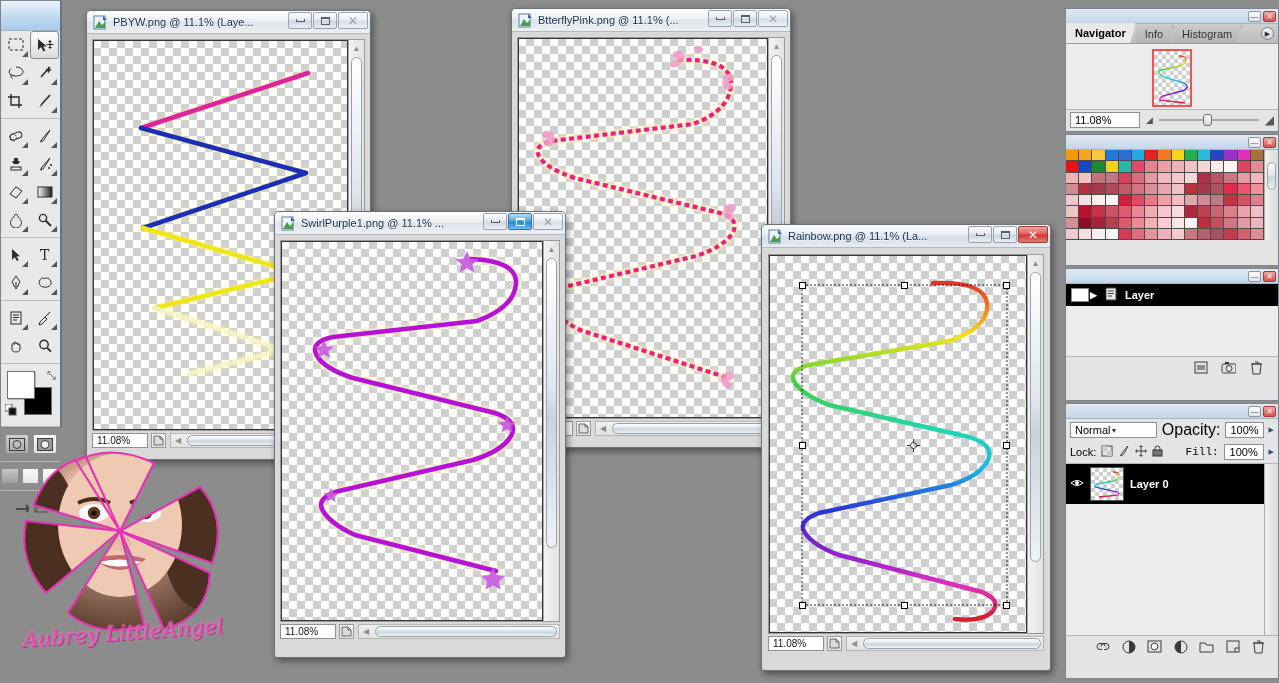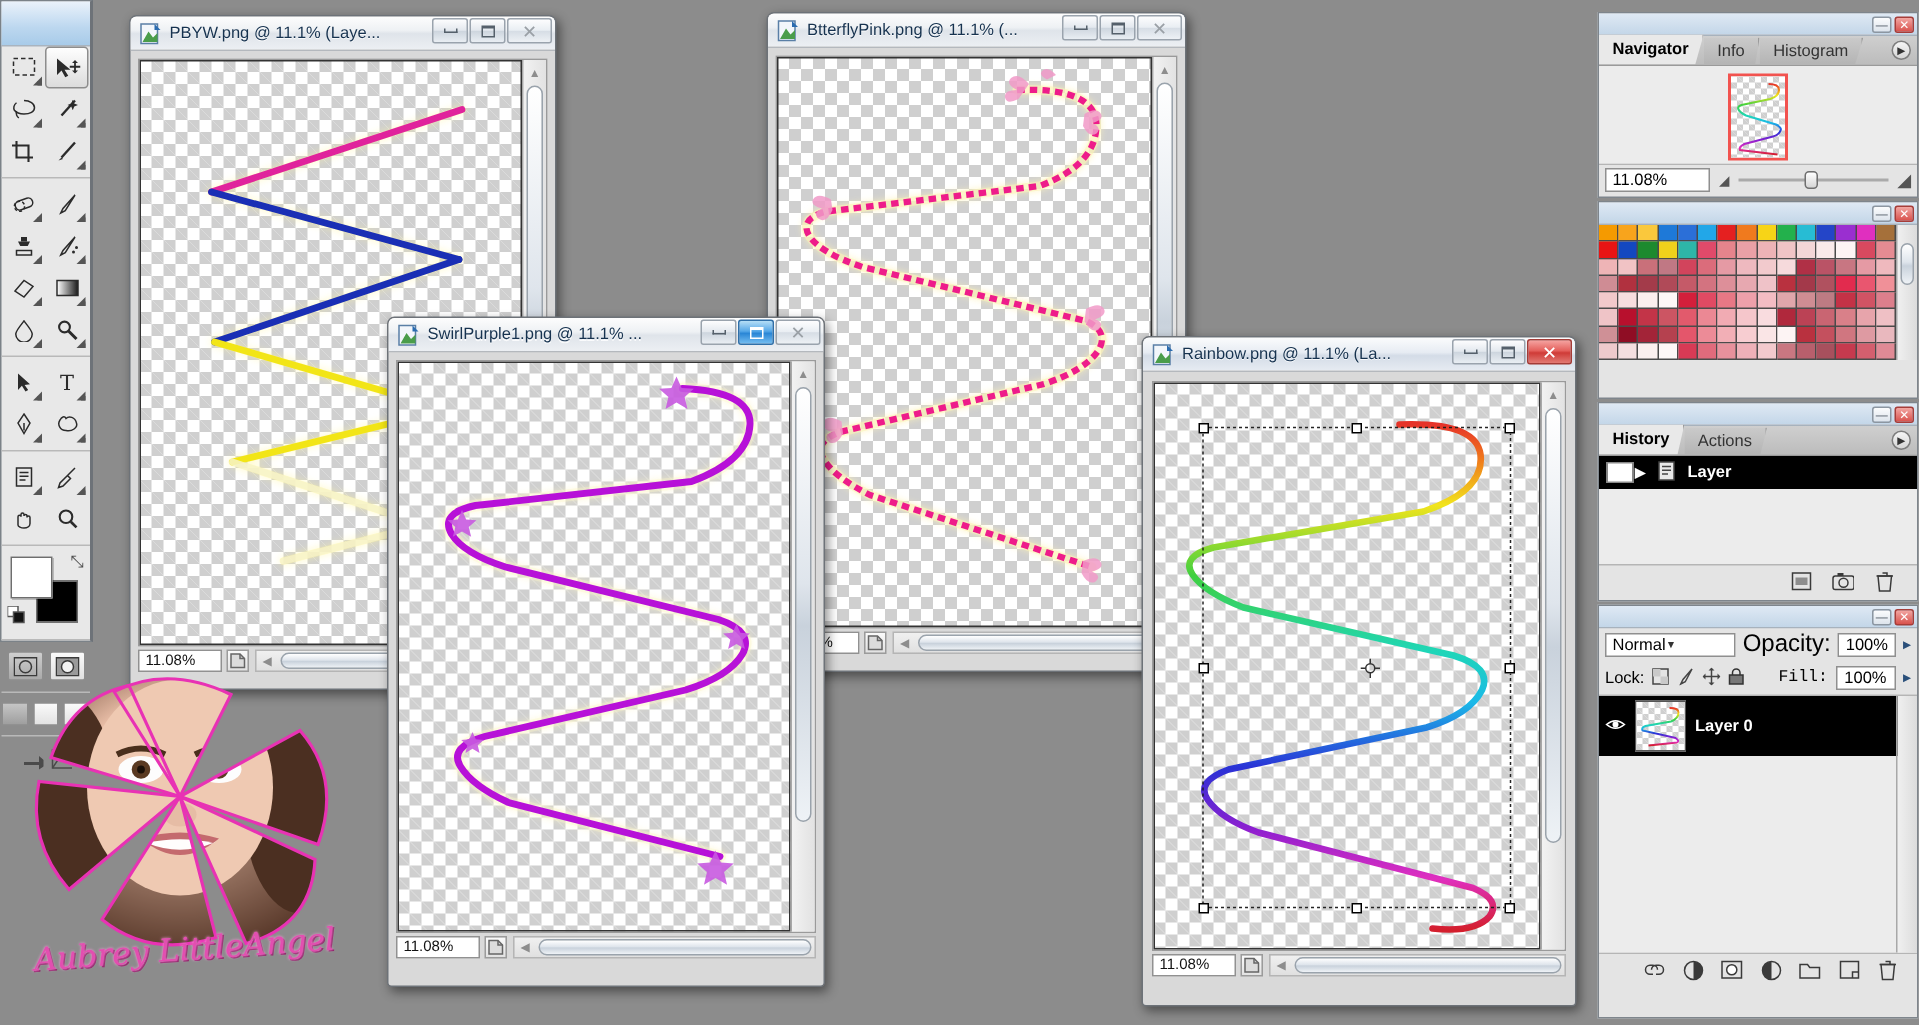--- a/index.html
+++ b/index.html
@@ -549,21 +549,21 @@
           <path d="M7 1v3h3" fill="none" stroke="#666"></path>
         </svg>
     </div>
     <div class="status-rest">
       <span class="sb-arrow" style="width:14px;">◀</span>
       <span class="sb-thumb" style="flex:1;height:11px;margin:0 2px;"></span>
     </div>
   </div>
 </div>
 
-<div class="win" id="win-swirl" style="left:258px; top:211px; width:292px; height:447px;">
+<div class="win" id="win-swirl" style="left:274px; top:211px; width:292px; height:447px;">
   <div class="win-title">
     <span class="doc-ico">
       <svg width="15" height="15">
           <rect x="1" y="1" width="11" height="13" fill="#f2f6fb" stroke="#5a7fa6"></rect>
           <path d="M2 13 L6 6 L9 10 L12 7 L12 13z" fill="#4a9d4a"></path>
           <path d="M10 1 L14 5 L10 5z" fill="#2b6cb0"></path>
         </svg>
     </span>
     <span class="tl">SwirlPurple1.png @ 11.1% ...</span>
     <span class="win-btns">
@@ -867,25 +867,20 @@
       <div class="sb-thumb" style="margin:12px 2px;height:28px;"></div>
     </div>
   </div>
 </div>
 
 <div class="panel" style="top:268px; height:133px;">
   <div class="panel-head">
     <span class="ph-btn">—</span>
     <span class="ph-btn x">✕</span>
   </div>
-  <div class="tabbar">
-    <div class="ptab active">History</div>
-    <div class="ptab">Actions</div>
-    <div class="tab-menu">▶</div>
-  </div>
   <div class="panel-body" style="height:72px;background:#ececec;">
     <div class="hist-row sel" style="height:22px;">
       <span style="display:flex;align-items:center;">
         <span style="width:18px;height:14px;background:#fff;border:1px solid #888;display:inline-block;"></span>
         <span style="color:#fff;font-size:9px;margin-left:1px;">▶</span>
       </span>
       <span>
         <svg width="14" height="14">
             <rect x="2" y="1" width="10" height="12" fill="#e8e8e8" stroke="#444"></rect>
             <path d="M4 4h6M4 6.5h6M4 9h4" stroke="#444"></path>

